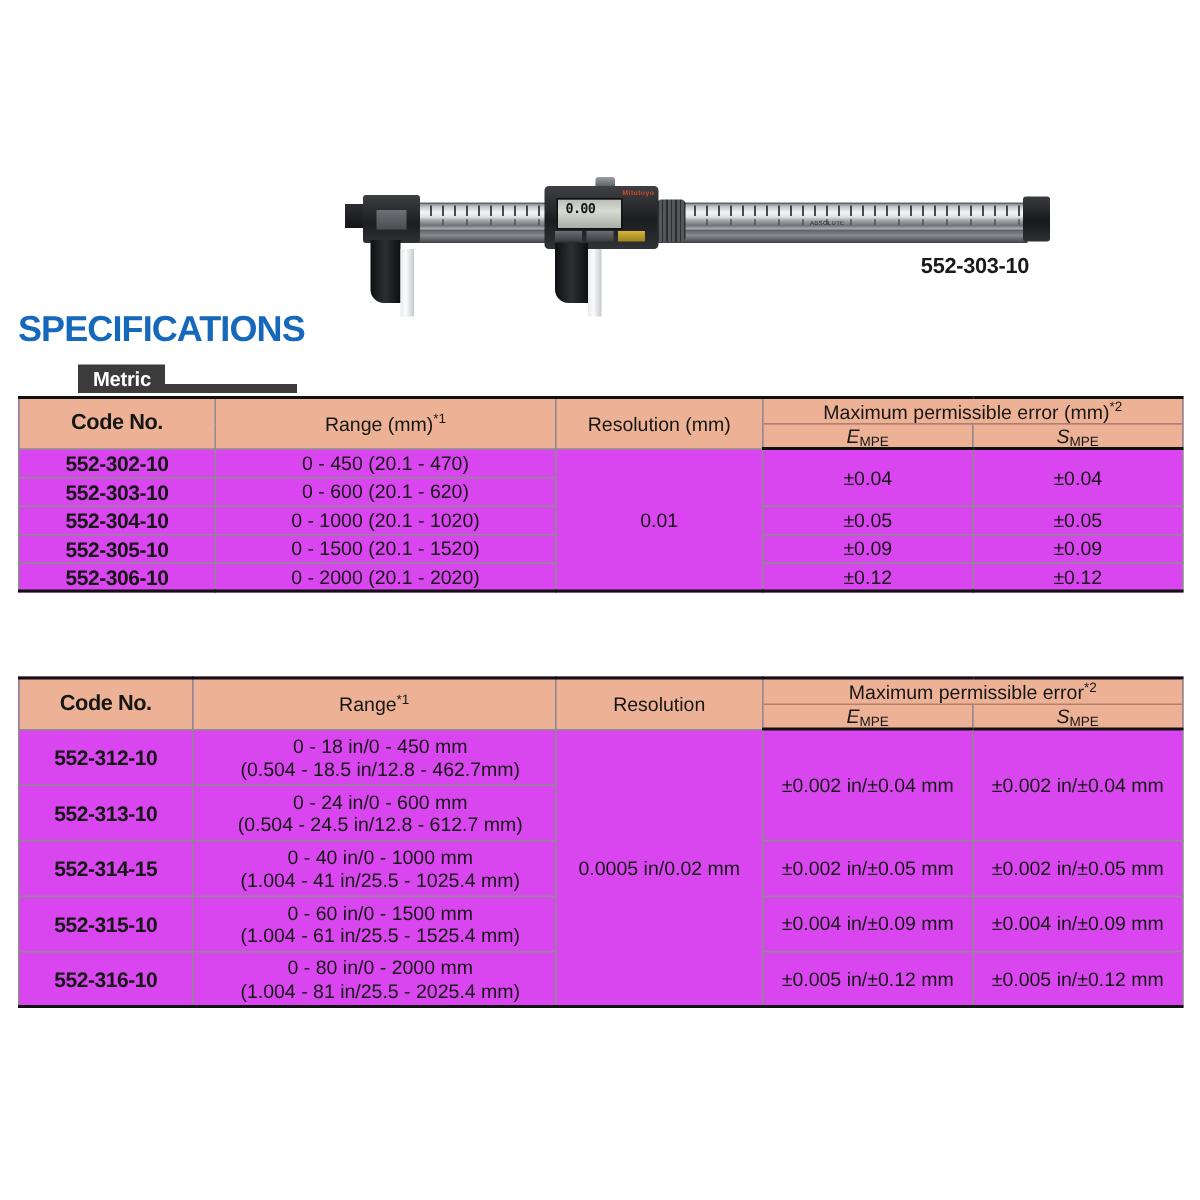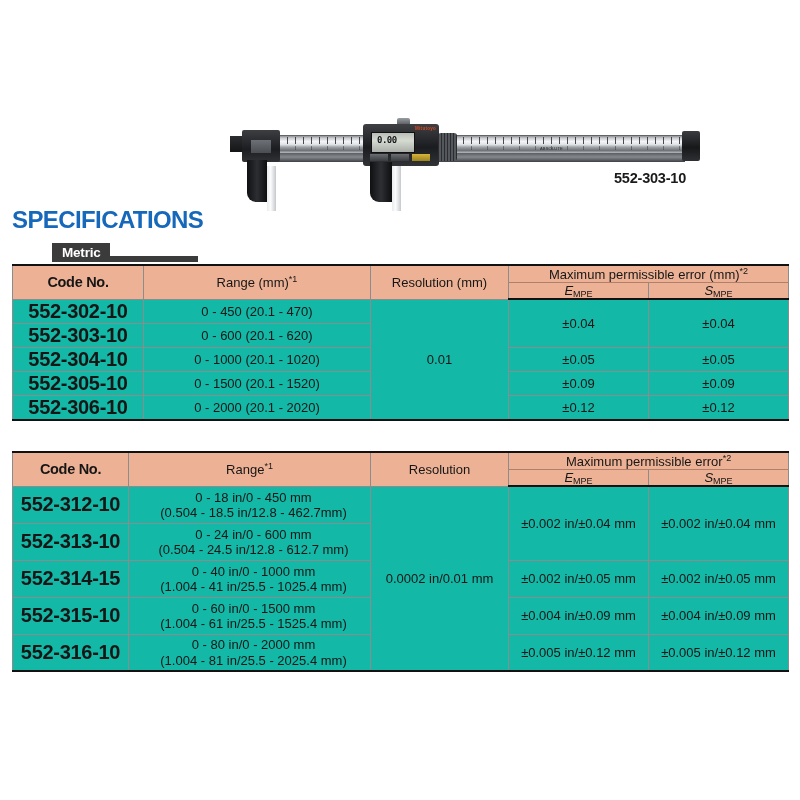--- a/index.html
+++ b/index.html
@@ -283,21 +283,21 @@
     background: #3b3b3b;
   }
   #tab-metric { left: 12px; top: 243px; padding-left: 40px; }
   #tab-inch   { left: 12px; top: 430px; margin-top: 24px; }
 
   
   table.spec {
     position: absolute;
     border-collapse: collapse;
     table-layout: fixed;
-    background: #14b8a6;
+    background: #d946ef;
   }
   table.spec th, table.spec td {
     border: 1px solid #8c8c8c;
     padding: 0;
     text-align: center;
     vertical-align: middle;
     font-size: 13px;
     color: #161616;
   }
   table.spec thead th {
@@ -308,21 +308,21 @@
     border-bottom: 1px solid #b0806a;
   }
   
   table.spec {
     border-top: 2.5px solid #111;
     border-bottom: 2.5px solid #111;
   }
   table.spec thead tr:last-child th { border-bottom: 2.5px solid #111; }
   table.spec .code {
     font-weight: bold;
-    font-size: 20px;
+    font-size: 14px;
     letter-spacing: -0.3px;
   }
   table.spec .hdr-code { font-weight: bold; font-size: 14.5px; letter-spacing: -0.3px; }
   .mpe { font-style: italic; font-size: 13px; }
   .mpe sub { font-style: normal; font-size: 9px; vertical-align: baseline; position: relative; top: 2px; letter-spacing: 0; }
   sup.fn { font-size: 9px; vertical-align: super; }
 
   #table-metric { left: 12px; top: 264px; width: 776px; }
   #table-inchmetric { left: 12px; top: 451px; width: 776px; }
 
@@ -458,21 +458,21 @@
       <th><span class="mpe"><i>S</i><sub>MPE</sub></span></th>
     </tr>
   </thead>
   <tbody>
     <tr class="row-h-inch">
       <td class="code">552-312-10</td>
       <td class="range-two-line">
         <div>0 - 18 in/0 - 450 mm</div>
         <div>(0.504 - 18.5 in/12.8 - 462.7mm)</div>
       </td>
-      <td rowspan="5" class="nowrap">0.0002 in/0.01 mm</td>
+      <td rowspan="5" class="nowrap">0.0005 in/0.02 mm</td>
       <td rowspan="2" class="nowrap">±0.002 in/±0.04 mm</td>
       <td rowspan="2" class="nowrap">±0.002 in/±0.04 mm</td>
     </tr>
     <tr class="row-h-inch">
       <td class="code">552-313-10</td>
       <td class="range-two-line">
         <div>0 - 24 in/0 - 600 mm</div>
         <div>(0.504 - 24.5 in/12.8 - 612.7 mm)</div>
       </td>
     </tr>

